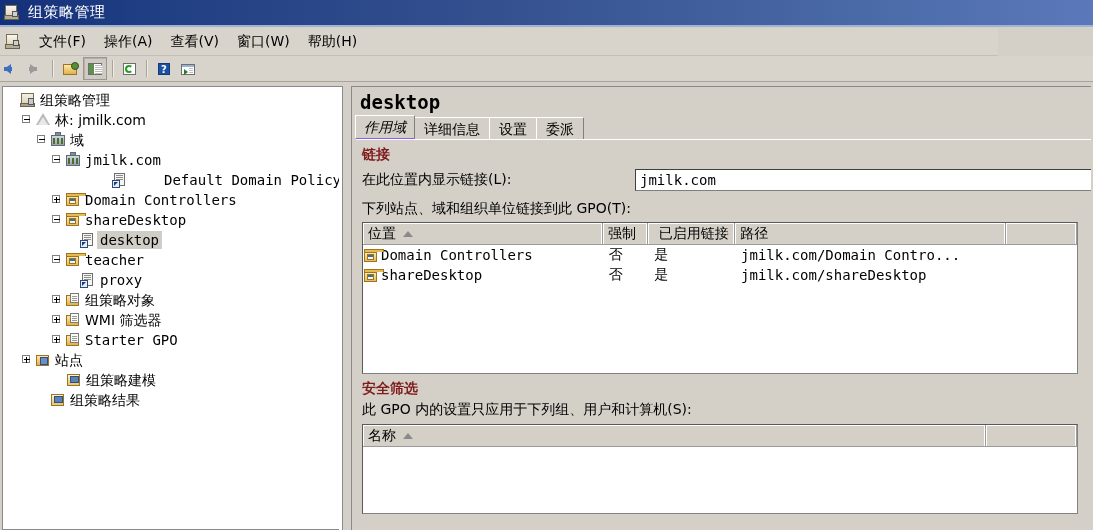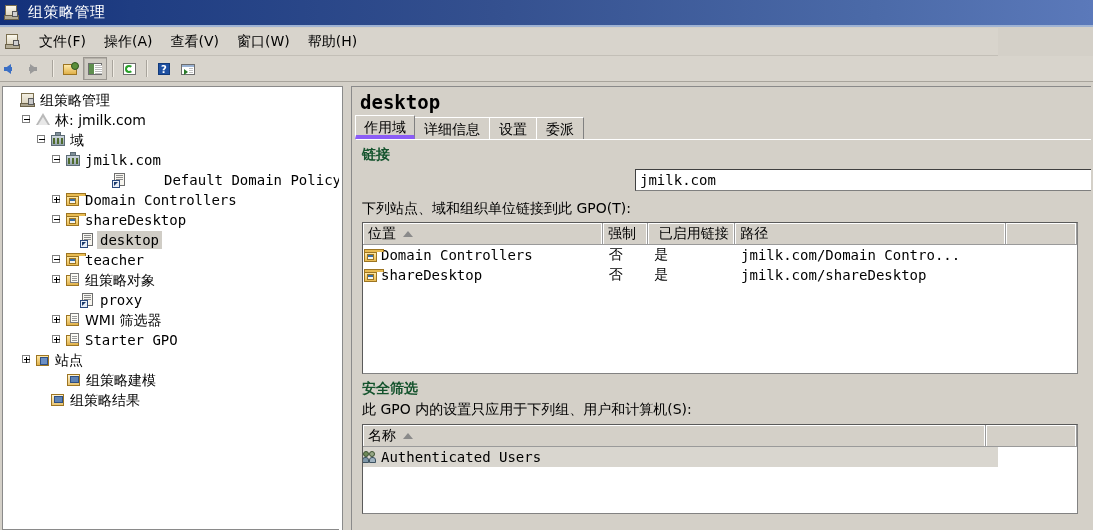--- a/index.html
+++ b/index.html
@@ -246,35 +246,36 @@
     color: #000;
     white-space: nowrap;
     cursor: default;
     box-sizing: border-box;
   }
   .tab.active {
     background: #d4d0c8;
     height: 24px;
     line-height: 23px;
     font-weight: normal;
-    border-bottom: 4px solid #8b5cf6;
+    border-bottom: 1px solid #8b5cf6;
     position: relative;
     z-index: 3;
     margin-left: -1px;
     padding: 0 8px;
+    font-style: italic;
   }
   .tab.spacer {
     min-width: 34px;
   }
 
   .sect-head {
     font-family: "DejaVu Sans", sans-serif;
     font-size: 14px;
     font-weight: bold;
-    color: #14532d;
+    color: #7f1d1d;
     padding: 6px 0 3px 10px;
   }
   .row-line {
     display: flex;
     align-items: center;
     padding: 1px 0 2px 10px;
   }
   .field-label {
     font-family: "DejaVu Sans", sans-serif;
     font-size: 14px;
@@ -862,45 +863,45 @@
           <div class="tnode" style="padding-left: 49px;">
             <span class="tw has"></span>
             <div class="ticon icon-ou">
               <div class="tab"></div>
               <div class="body"></div>
               <div class="inner"></div>
               <div class="blue"></div>
             </div>
             <span class="tlabel">teacher</span>
           </div>
+          <div class="tnode" style="padding-left: 64px;">
+            <span class="tw"></span>
+            <div class="ticon icon-gpo">
+              <div class="page"></div>
+              <div class="l1"></div>
+              <div class="l2"></div>
+              <div class="l3"></div>
+              <div class="arrow"></div>
+            </div>
+            <span class="tlabel">proxy</span>
+          </div>
           <div class="tnode" style="padding-left: 49px;">
             <span class="tw has plus">
               <span class="vbar"></span>
             </span>
             <div class="ticon icon-fold2">
               <div class="body"></div>
               <div class="pg">
                 <span class="ln" style="top:2px"></span>
                 <span class="ln" style="top:4px"></span>
                 <span class="ln" style="top:6px"></span>
               </div>
             </div>
             <span class="tlabel cjk">组策略对象</span>
           </div>
-          <div class="tnode" style="padding-left: 64px;">
-            <span class="tw"></span>
-            <div class="ticon icon-gpo">
-              <div class="page"></div>
-              <div class="l1"></div>
-              <div class="l2"></div>
-              <div class="l3"></div>
-              <div class="arrow"></div>
-            </div>
-            <span class="tlabel">proxy</span>
-          </div>
           <div class="tnode" style="padding-left: 49px;">
             <span class="tw has plus">
               <span class="vbar"></span>
             </span>
             <div class="ticon icon-fold2">
               <div class="body"></div>
               <div class="pg">
                 <span class="ln" style="top:2px"></span>
                 <span class="ln" style="top:4px"></span>
                 <span class="ln" style="top:6px"></span>
@@ -960,20 +961,23 @@
       <div class="tabstrip">
         <div class="tab active">作用域</div>
         <div class="tab">详细信息</div>
         <div class="tab spacer">设置</div>
         <div class="tab spacer">委派</div>
       </div>
 
       <div class="sect-head">链接</div>
 
       <div class="combo-wrap">
+        <div class="row-line" style="position:absolute;left:0;top:1px;">
+          <span class="field-label">在此位置内显示链接(L):</span>
+        </div>
         <div class="combo">
           <span>jmilk.com</span>
         </div>
       </div>
 
       <div class="para">下列站点、域和组织单位链接到此 GPO(T):</div>
 
       <div class="lv" style="width:716px;height:152px;">
         <div class="lv-head" id="links-head">
             <div class="lv-th" style="width: 255px;">
@@ -1045,31 +1049,17 @@
       <div class="lv" style="width:716px;height:90px;">
         <div class="lv-head" id="sec-head">
             <div class="lv-th" style="width: 635px;">
               <span>名称</span>
               <span class="sort-asc"></span>
             </div>
             <div class="lv-th" style="width: 93px;">
               <span></span>
             </div>
           </div>
-        <div class="lv-body" id="sec-body">
-            <div class="lv-row" style="background: rgb(217, 214, 207); width: 635px;">
-              <div class="lv-cell" style="width: 635px;">
-                <div class="icon-users cell-icon">
-                  <div class="p1"></div>
-                  <div class="p2"></div>
-                  <div class="b1"></div>
-                  <div class="b2"></div>
-                </div>
-                <span>Authenticated Users</span>
-              </div>
-              <div class="lv-cell center" style="width: 93px;"></div>
-            </div>
-          </div>
       </div>
 
     </div>
   </div>
 </div>
 
 </body></html>

